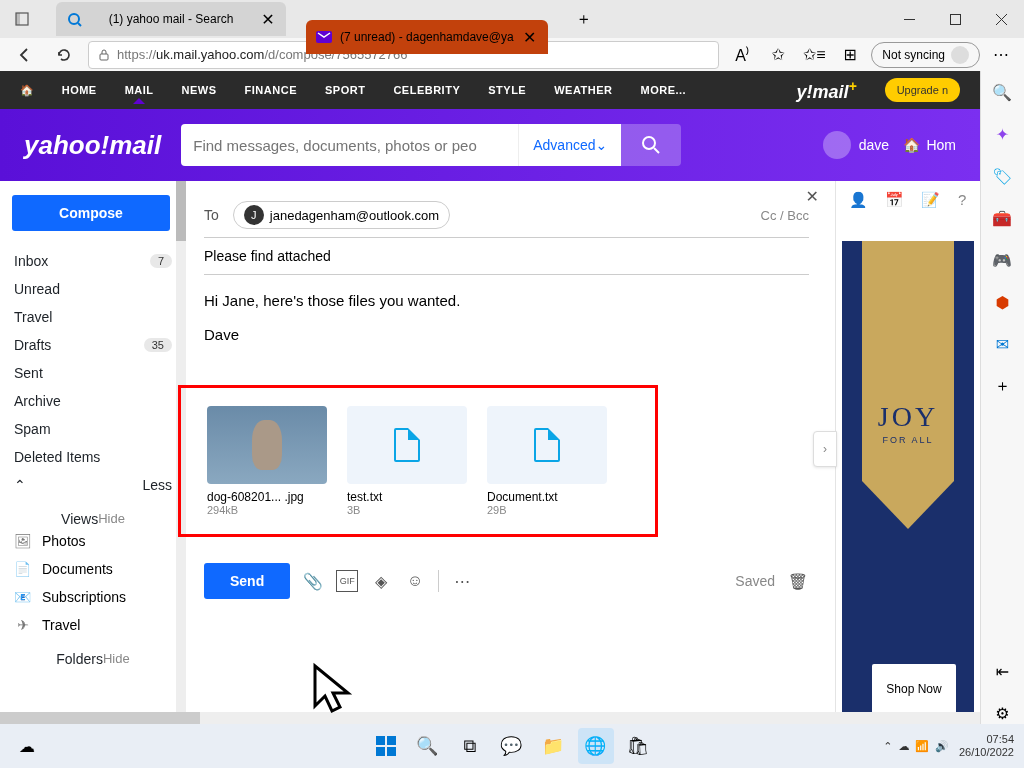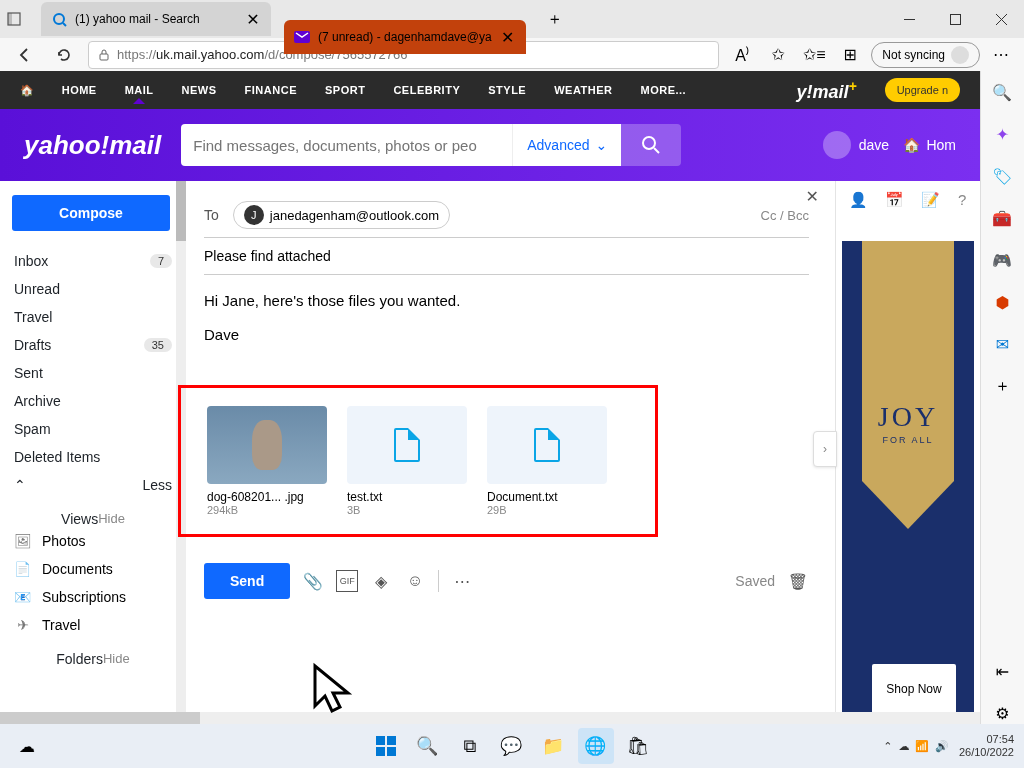--- a/index.html
+++ b/index.html
@@ -1,20 +1,20 @@
 <!DOCTYPE html>
 <html><head>
 <meta charset="utf-8">
 <style>
 * { margin: 0; padding: 0; box-sizing: border-box; font-family: "Segoe UI", Arial, sans-serif; }
 body { width: 1024px; height: 768px; overflow: hidden; background: #f0f0f0; position: relative; }
 
 
 .browser-chrome { background: #e8e8e8; height: 71px; border-bottom: 1px solid #d0d0d0; }
-.tab-strip { height: 38px; display: flex; align-items: center; padding-left: 0; gap: 9px; }
+.tab-strip { height: 38px; display: flex; align-items: center; padding-left: 8px; gap: 16px; text-align: center; }
 .tab-btn-icon { width: 28px; height: 28px; display: flex; align-items: center; justify-content: center; cursor: pointer; }
 .tab { height: 34px; background: #d4d4d4; border-radius: 6px 6px 0 0; display: flex; align-items: center; padding: 0 10px; margin-left: 4px; gap: 8px; min-width: 230px; cursor: pointer; position: relative; }
 .tab.active { background: #c2410c; margin-top: 36px; }
 .tab-icon { width: 16px; height: 16px; flex-shrink: 0; }
 .tab-title { font-size: 12px; flex: 1; white-space: nowrap; overflow: hidden; text-overflow: ellipsis; }
 .tab-close { width: 16px; height: 16px; display: flex; align-items: center; justify-content: center; }
 .new-tab-btn { width: 28px; height: 28px; display: flex; align-items: center; justify-content: center; margin-left: 6px; cursor: pointer; }
 .window-controls { margin-left: auto; display: flex; }
 .win-ctrl { width: 46px; height: 32px; display: flex; align-items: center; justify-content: center; cursor: pointer; }
 
@@ -42,21 +42,21 @@
 .ynav-spacer { flex: 1; }
 .ynav-logo { font-weight: bold; font-style: italic; font-size: 18px; }
 .ynav-logo sup { color: #ffd100; font-size: 14px; }
 .upgrade-btn { background: #ffcc00; color: #333; padding: 6px 12px; border-radius: 14px; font-size: 11px; cursor: pointer; font-weight: normal; }
 
 
 .yheader { height: 72px; background: linear-gradient(90deg, #5a10d8, #7b2ff0); display: flex; align-items: center; padding: 0 24px; gap: 20px; }
 .ylogo { color: #fff; font-size: 26px; font-weight: bold; font-style: italic; }
 .ysearch { display: flex; height: 42px; border-radius: 4px; overflow: hidden; flex: 1; max-width: 500px; }
 .ysearch-input { flex: 1; border: none; padding: 0 12px; font-size: 15px; outline: none; }
-.ysearch-adv { background: #fff; color: #0f69ff; display: flex; align-items: center; padding: 0 14px; gap: 6px; font-size: 14px; cursor: pointer; border-left: 1px solid #eee; }
+.ysearch-adv { background: #fff; color: #0f69ff; display: flex; align-items: center; padding: 0 14px; font-size: 14px; cursor: pointer; border-left: 1px solid #eee; }
 .ysearch-go { width: 60px; background: rgba(255,255,255,0.25); display: flex; align-items: center; justify-content: center; cursor: pointer; }
 .yheader-right { margin-left: auto; display: flex; align-items: center; gap: 14px; color: #fff; }
 .yuser { display: flex; align-items: center; gap: 8px; font-size: 14px; cursor: pointer; }
 .yuser-av { width: 28px; height: 28px; border-radius: 50%; background: rgba(255,255,255,0.3); }
 .yhome { display: flex; align-items: center; gap: 6px; font-size: 14px; cursor: pointer; }
 
 
 .mail-body { display: flex; height: calc(100% - 110px); background: #fff; }
 .mail-sidebar { width: 186px; padding: 14px 12px; position: relative; }
 .scrollbar-sim { position: absolute; right: 0; top: 0; width: 10px; height: 100%; background: #eee; }

